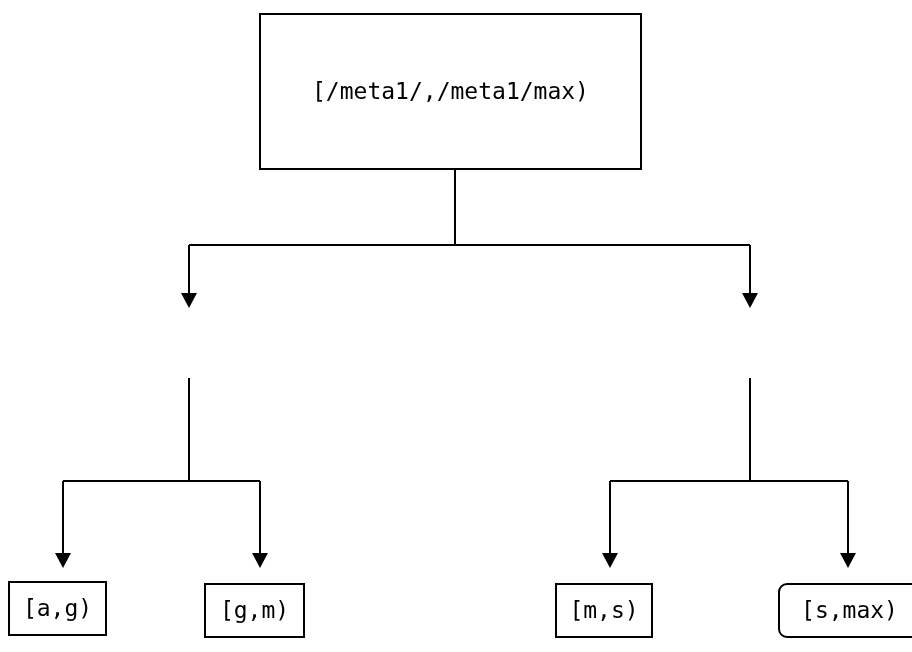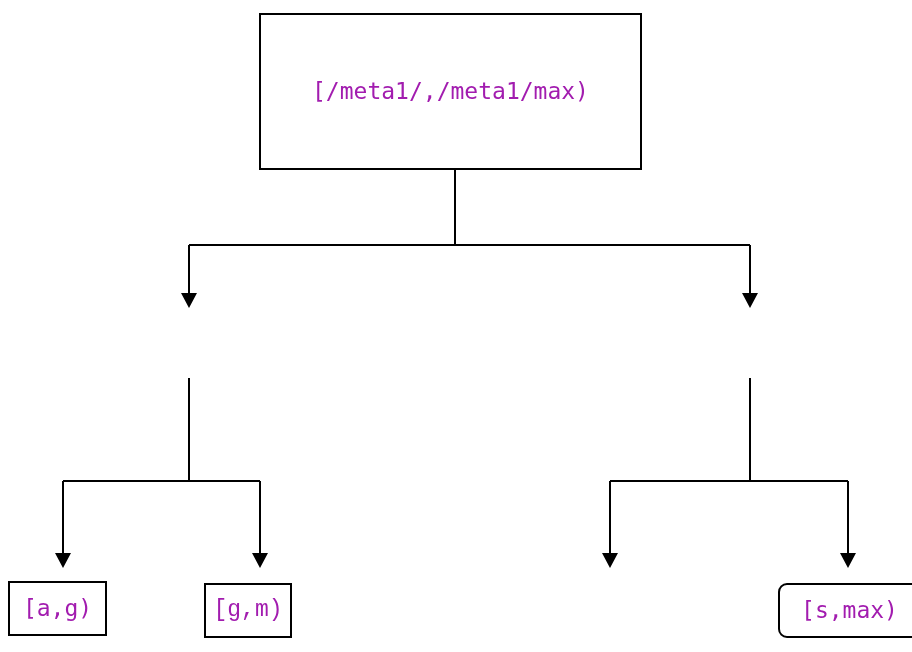--- a/index.html
+++ b/index.html
@@ -26,28 +26,28 @@
     position: absolute;
     box-sizing: border-box;
     border: 2px solid #000000;
     background: #ffffff;
     display: flex;
     align-items: center;
     justify-content: center;
     font-family: "DejaVu Sans Mono", "Liberation Mono", monospace;
     font-size: 23px;
     line-height: 1;
-    color: #a21caf;
+    color: #000000;
     white-space: nowrap;
   }
   .node-root      { left: 259px; top: 13px;  width: 383px; height: 157px; }
   .node-l2-left   { left: 23px;  top: 323px; width: 322px; height: 55px; }
   .node-l2-right  { left: 580px; top: 323px; width: 325px; height: 55px; }
   .node-leaf-ag   { left: 8px;   top: 581px; width: 99px;  height: 55px; }
-  .node-leaf-gm   { left: 204px; top: 583px; width: 88px; height: 55px; font-family: Liberation Mono, monospace; }
+  .node-leaf-gm   { left: 204px; top: 583px; width: 101px; height: 55px; }
   .node-leaf-ms   { left: 555px; top: 583px; width: 98px;  height: 55px; }
   .node-leaf-smax { left: 778px; top: 583px; width: 143px; height: 55px; border-radius: 9px; }
 </style>
 </head>
 <body>
 
 <div class="canvas">
 
   <svg class="edges-layer" width="912" height="652" viewBox="0 0 912 652" fill="none" stroke="#000000" stroke-width="2">
 
@@ -86,18 +86,21 @@
 
 
   <div class="node node-leaf-ag">
     <span>[a,g)</span>
   </div>
 
   <div class="node node-leaf-gm">
     <span>[g,m)</span>
   </div>
 
+  <div class="node node-leaf-ms">
+    <span>[m,s)</span>
+  </div>
 
   <div class="node node-leaf-smax">
     <span>[s,max)</span>
   </div>
 
 </div>
 
 </body></html>

